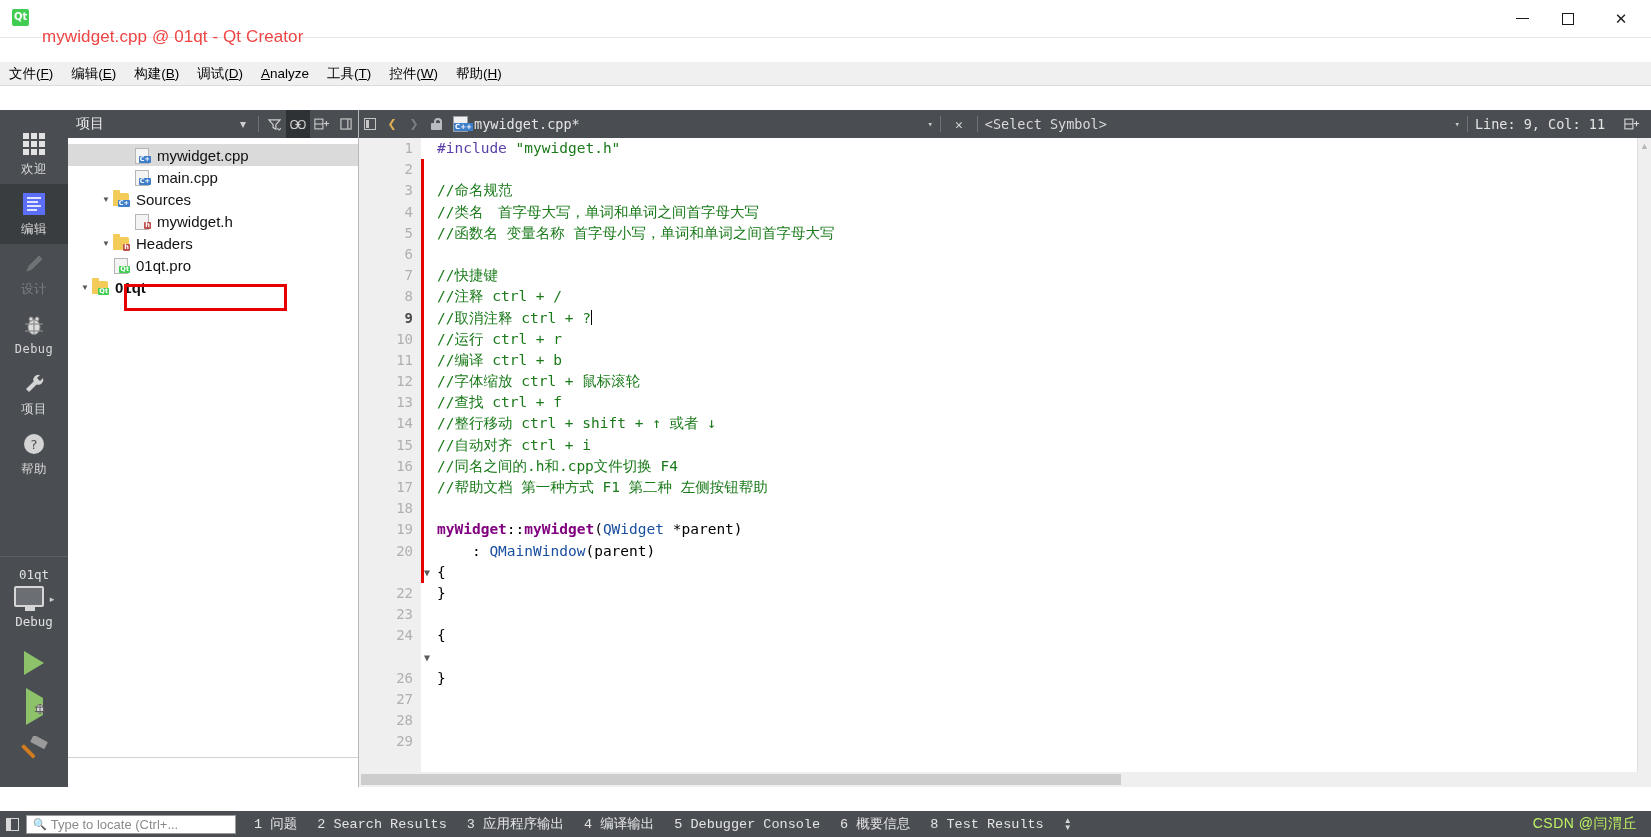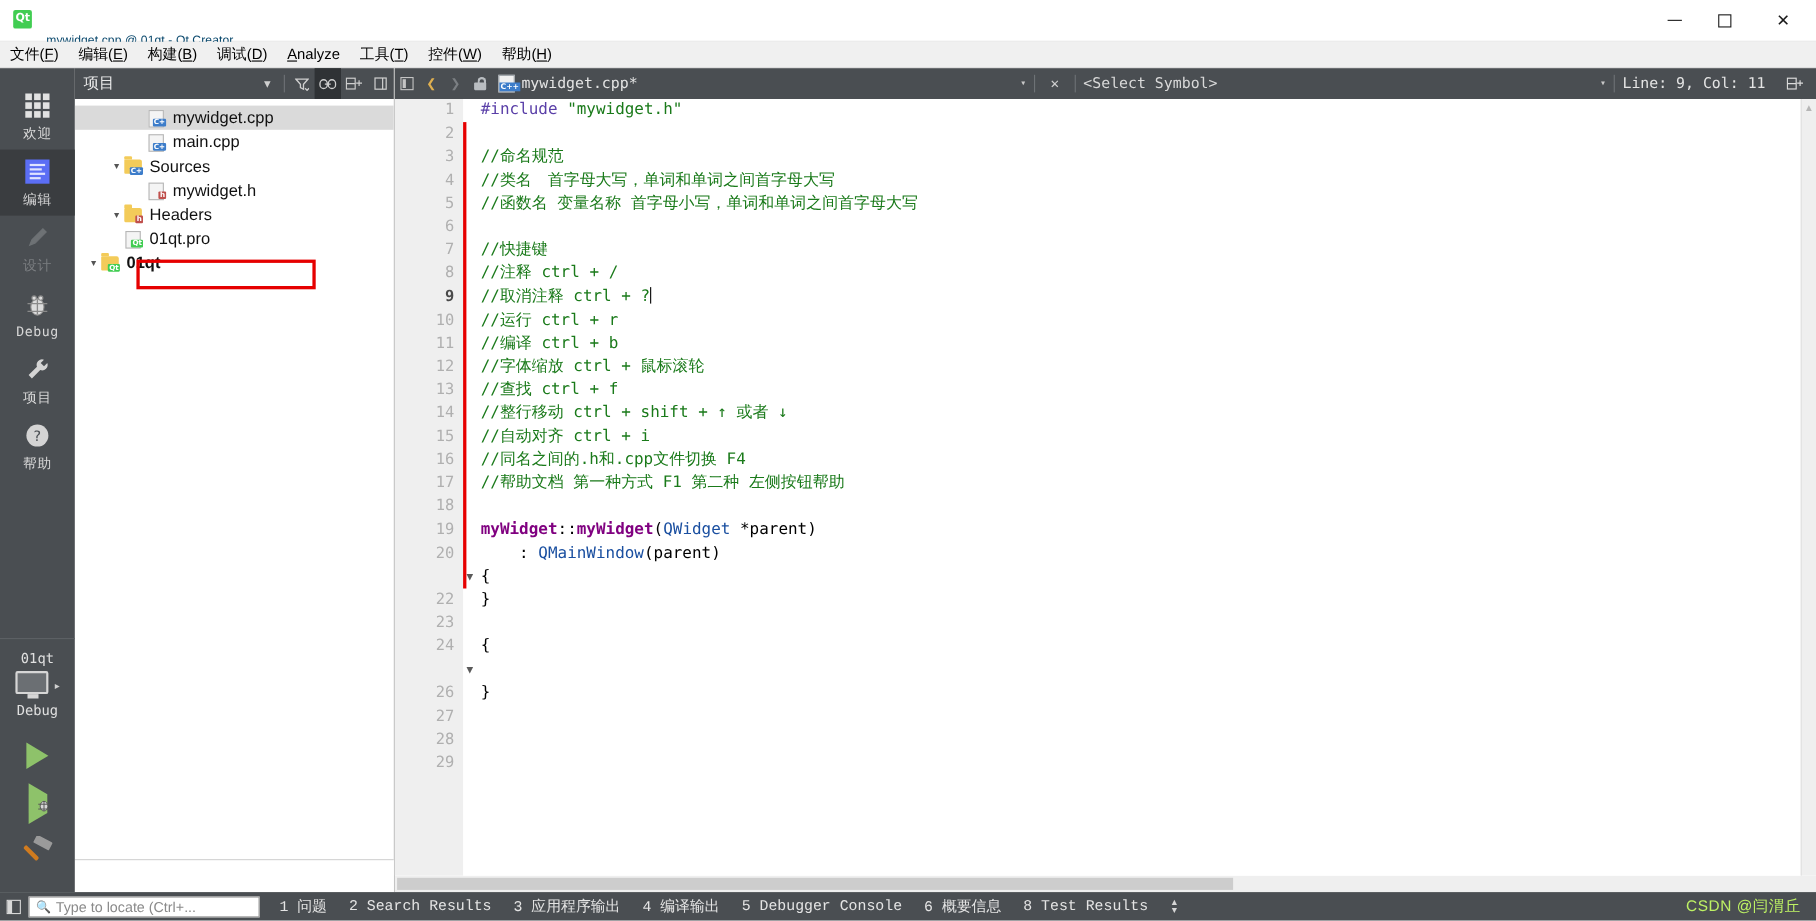--- a/index.html
+++ b/index.html
@@ -1,30 +1,30 @@
 <!DOCTYPE html>
 <html><head>
 <meta charset="utf-8">
 <style>
   * { box-sizing: border-box; margin:0; padding:0; }
   html,body { width:1651px; height:837px; overflow:hidden; background:#fff;
     font-family:"Liberation Sans", sans-serif; }
-  #app { position:relative; width:1651px; height:837px; display:flex; flex-direction:column; }
+  #app { position:relative; width:1651px; height:837px; display:flex; flex-direction:column;gap:24px; }
 
   
   .titlebar { height:38px; background:#ffffff; display:flex; align-items:center;
     border-bottom:1px solid #e8e8e8; flex:0 0 38px; }
   .tb-icon { width:20px; height:20px; margin-left:12px; margin-right:10px; position:relative; }
   .tb-icon .qt-sq { position:absolute; left:0; top:0; width:17px; height:17px;
     background:#41cd52; border-radius:2px; }
   .tb-icon .qt-sq span { color:#fff; font-size:10px; font-weight:bold; position:absolute;
     left:2px; top:2px; font-family:"DejaVu Sans", sans-serif;}
   .tb-icon .qt-sh { position:absolute; left:5px; top:5px; width:15px; height:15px;
     background:#c9c9c9; border-radius:2px; z-index:-1;}
-  .tb-title { font-size:11px; color:#0c4a6e; letter-spacing:.1px;margin-top:36px; }
+  .tb-title { font-size:17px; color:#ef4444; letter-spacing:.1px;margin-top:36px; }
   .tb-spacer { flex:1; }
   .win-btn { width:46px; height:38px; display:flex; align-items:center; justify-content:center;
     font-size:15px; color:#1a1a1a; }
   .win-btn.close { width:60px; }
   .win-min-glyph { display:block; width:13px; height:1px; background:#1a1a1a; }
   .win-max-glyph { display:block; width:12px; height:12px; border:1px solid #1a1a1a; }
 
   
   .menubar { height:24px; background:#f0f0f0; display:flex; align-items:center;
     flex:0 0 24px; border-bottom:1px solid #dcdcdc; }

